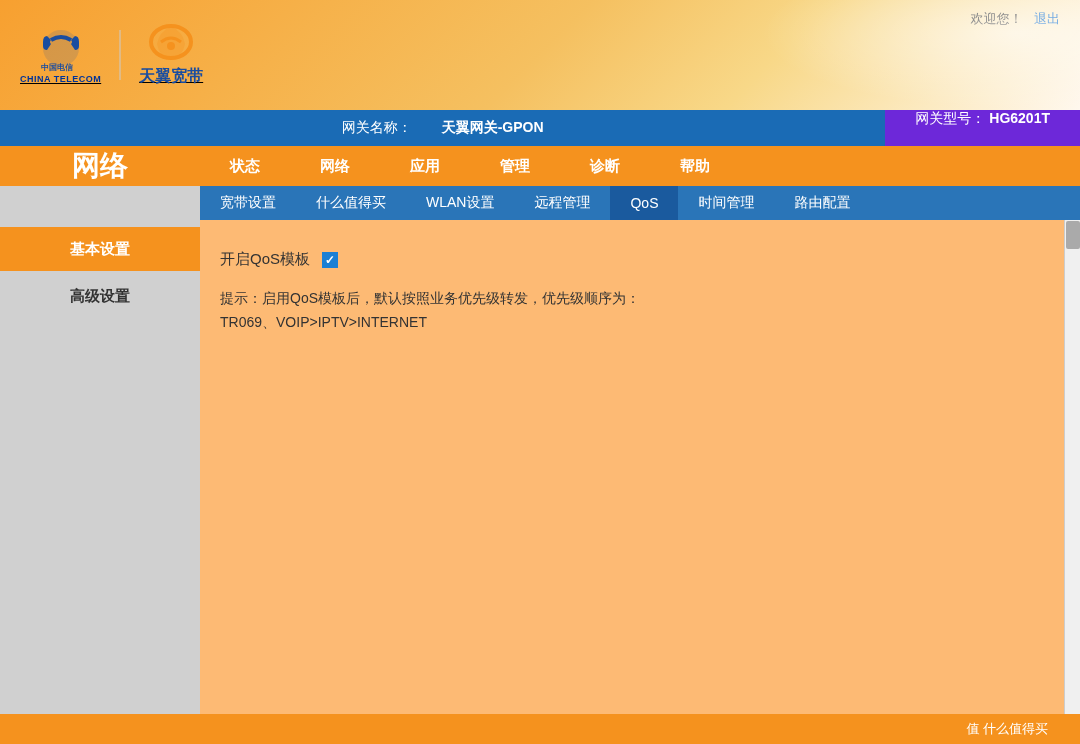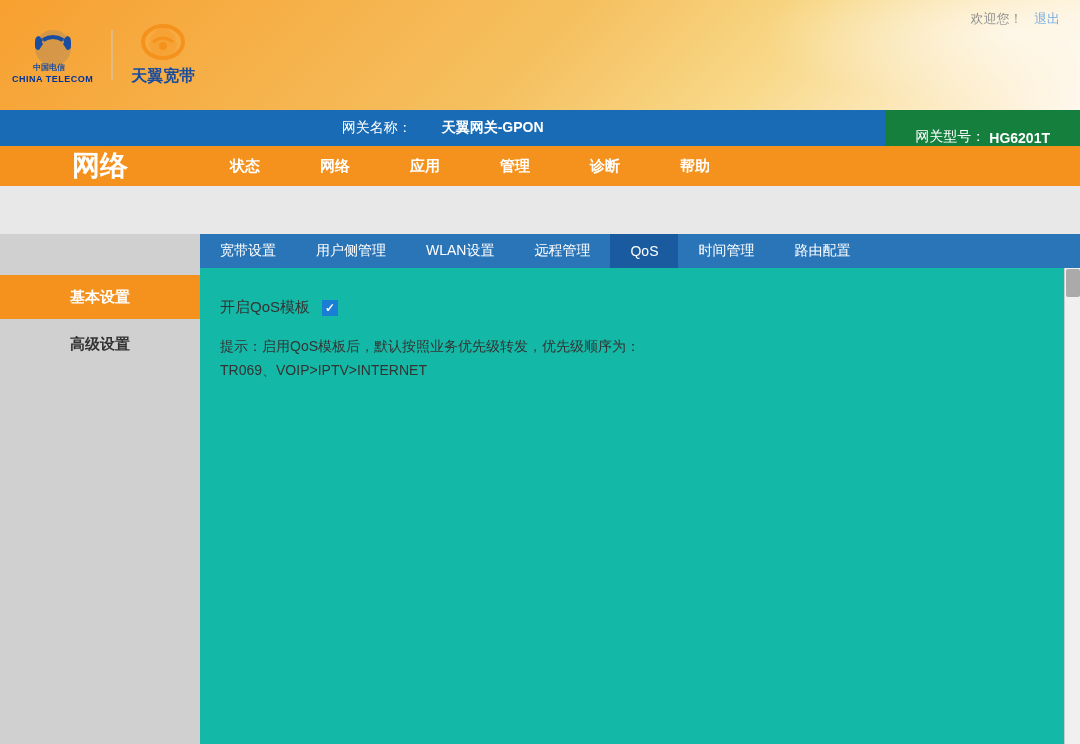--- a/index.html
+++ b/index.html
@@ -19,22 +19,23 @@
       content: '';
       position: absolute;
       right: 0; top: 0;
       width: 320px; height: 110px;
       background: radial-gradient(ellipse at 80% 30%, rgba(255,255,255,0.6) 0%, transparent 70%);
       pointer-events: none;
     }
     .header-logo {
       display: flex;
       align-items: center;
-      padding-left: 12px;
+      padding-left: 20px;
       gap: 18px;
+      text-decoration: underline;
     }
     .china-telecom-logo {
       display: flex;
       flex-direction: column;
       align-items: center;
     }
     .logo-icon {
       width: 56px;
       height: 48px;
     }
@@ -68,24 +69,24 @@
       flex: 1;
       display: flex;
       align-items: center;
       justify-content: center;
       color: white;
       font-size: 14px;
       gap: 30px;
     }
     .gateway-info span { color: white; }
     .gateway-type {
-      background: #15803d;
+      background: #6d28d9;
       height: 36px;
       display: flex;
-      align-items: flex-end;
+      align-items: flex-start;
       padding: 0 30px;
       color: white;
       font-size: 14px;
     }
     .main-nav-item {
       height: 40px;
       display: flex;
       align-items: center;
       justify-content: center;
       padding: 0 30px;
@@ -126,21 +127,21 @@
       margin: 3px 0;
     }
     .sidebar-item.active {
       background: #f5921e;
       color: white;
     }
 
     
     .main-content {
       flex: 1;
-      background: #14b8a6;
+      background: #fdba74;
       padding: 20px;
       position: relative;
       overflow-y: auto;
     }
 
     
     .qos-row {
       display: flex;
       align-items: center;
       gap: 12px;
@@ -192,21 +193,20 @@
     }
     .nav-items {
       flex: 1;
       height: 40px;
       background: #f5921e;
       display: flex;
       align-items: flex-start;
     }
     .sub-combined {
       display: flex;
-      margin-top: 48px;
     }
     .sub-spacer {
       width: 200px;
       height: 34px;
       background: #d0d0d0;
     }
     .sub-items {
       flex: 1;
       height: 34px;
       background: #2a75b8;
@@ -292,21 +292,21 @@
     <div class="main-nav-item">管理</div>
     <div class="main-nav-item">诊断</div>
     <div class="main-nav-item">帮助</div>
   </div>
 </div>
 
 <div class="sub-combined">
   <div class="sub-spacer"></div>
   <div class="sub-items">
     <div class="sub-nav-item">宽带设置</div>
-    <div class="sub-nav-item">用户侧管理</div>
+    <div class="sub-nav-item">什么值得买</div>
     <div class="sub-nav-item">WLAN设置</div>
     <div class="sub-nav-item">远程管理</div>
     <div class="sub-nav-item active">QoS</div>
     <div class="sub-nav-item">时间管理</div>
     <div class="sub-nav-item">路由配置</div>
   </div>
 </div>
 
 <div class="body-combined" style="height: calc(744px - 110px - 36px - 40px - 34px - 30px);">
 

